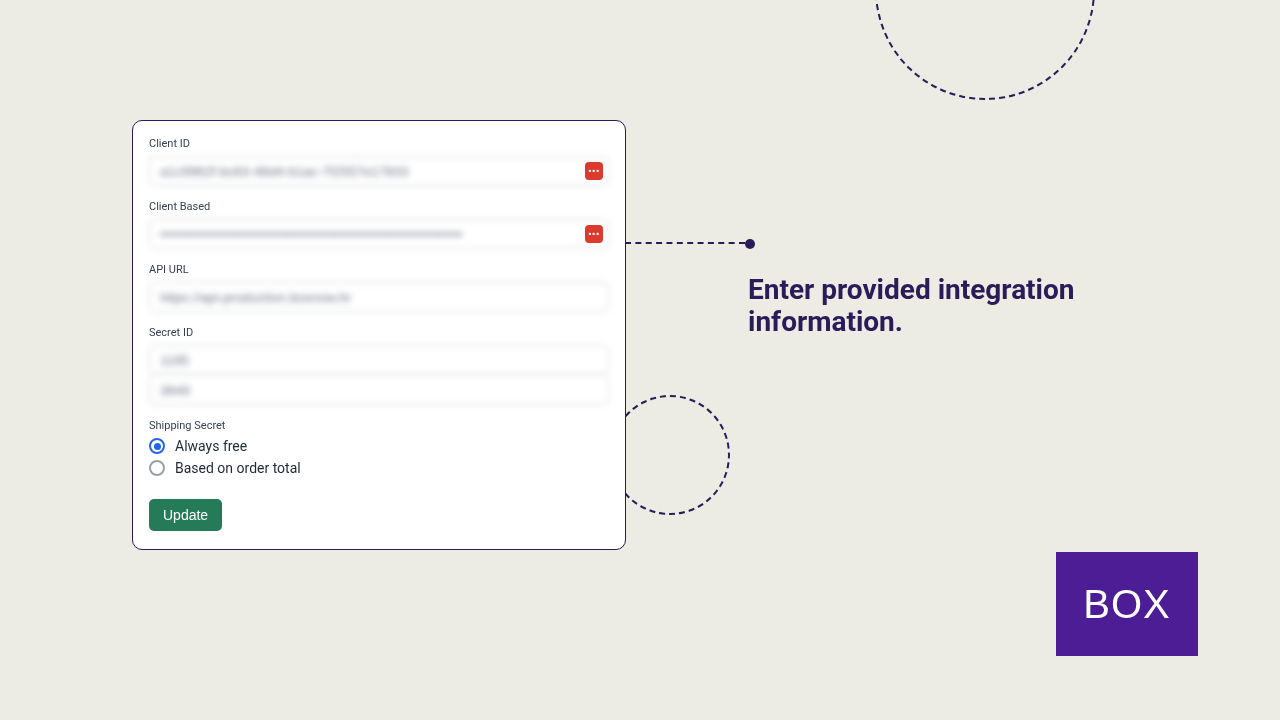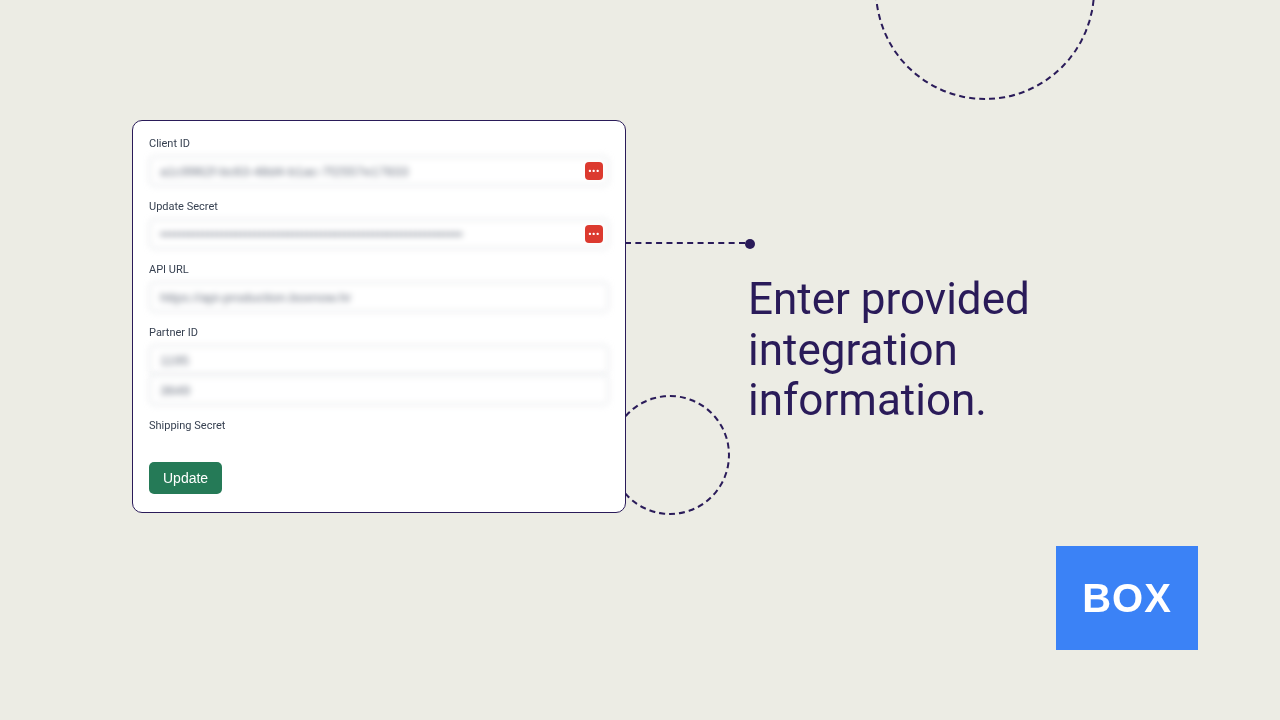--- a/index.html
+++ b/index.html
@@ -38,22 +38,22 @@
     width: 10px; height: 10px;
     border-radius: 50%;
     background: #2a1b59;
   }
 
   
   .headline {
     position: absolute;
     left: 748px;
     top: 274px;
-    font-size: 44px;
-    font-weight: 400;
+    font-size: 28px;
+    font-weight: 700;
     color: #2a1b59;
     line-height: 1.15;
     max-width: 420px;
   }
 
   
   .card {
     position: absolute;
     left: 132px;
     top: 120px;
@@ -128,44 +128,44 @@
   .radio.checked { border-color: #2563eb; }
   .radio.checked::after {
     content: "";
     position: absolute;
     inset: 2.5px;
     border-radius: 50%;
     background: #2563eb;
   }
 
   .btn {
-    margin-top: 24px;
+    margin-top: 17px;
     background: #257a57;
     color: #fff;
     border: none;
     border-radius: 5px;
     padding: 8px 14px;
     font-size: 14px;
     cursor: pointer;
   }
 
   
   .logo {
     position: absolute;
     right: 82px;
-    bottom: 70px;
+    bottom: 64px;
     width: 142px;
     height: 104px;
-    background: #3b82f6;
+    background: #4c1d95;
     display: flex;
     flex-direction: column;
     align-items: center;
     justify-content: center;
     font-family: "Arial Black", Impact, sans-serif;
-    font-weight: 700;
+    font-weight: 400;
     color: #fff;
     letter-spacing: 1px;
     line-height: 0.92;
   }
   .logo div { font-size: 40px; }
 </style>
 </head>
 <body>
 
 <div class="dash-circle top"></div>
@@ -177,42 +177,52 @@
 <div class="card">
 
   <div class="field-label">Client ID</div>
   <div class="input-wrap">
     <input class="input" type="text" value="a1c9962f-bc63-48d4-b1ac-7f2557e17833" style="">
     <div class="input-icon">
       <span>•••</span>
     </div>
   </div>
 
-  <div class="field-label">Update Secret</div>
+  <div class="field-label">Client Based</div>
   <div class="input-wrap">
     <input class="input" type="text" value="••••••••••••••••••••••••••••••••••••••••••••••••••••••••••••••••" style="">
     <div class="input-icon">
       <span>•••</span>
     </div>
   </div>
 
   <div class="field-label">API URL</div>
   <div class="input-wrap">
     <input class="input noicon" type="text" value="https://api-production.boxnow.hr" style="">
   </div>
 
-  <div class="field-label">Partner ID</div>
+  <div class="field-label">Secret ID</div>
   <div class="input-wrap">
     <input class="input noicon" type="text" value="1195" style="">
   </div>
 
   <div class="input-wrap">
     <input class="input noicon" type="text" value="3649" style="">
   </div>
 
   <div class="field-label">Shipping Secret</div>
+  <div class="radio-group">
+    <div class="radio-row">
+      <div class="radio checked"></div>
+      <span>Always free</span>
+    </div>
+    <div class="radio-row">
+      <div class="radio"></div>
+      <span>Based on order total</span>
+    </div>
+  </div>
 
   <button class="btn">Update</button>
 </div>
 
 <div class="logo">
   <div>BOX</div>
 </div>
 
 </body></html>

